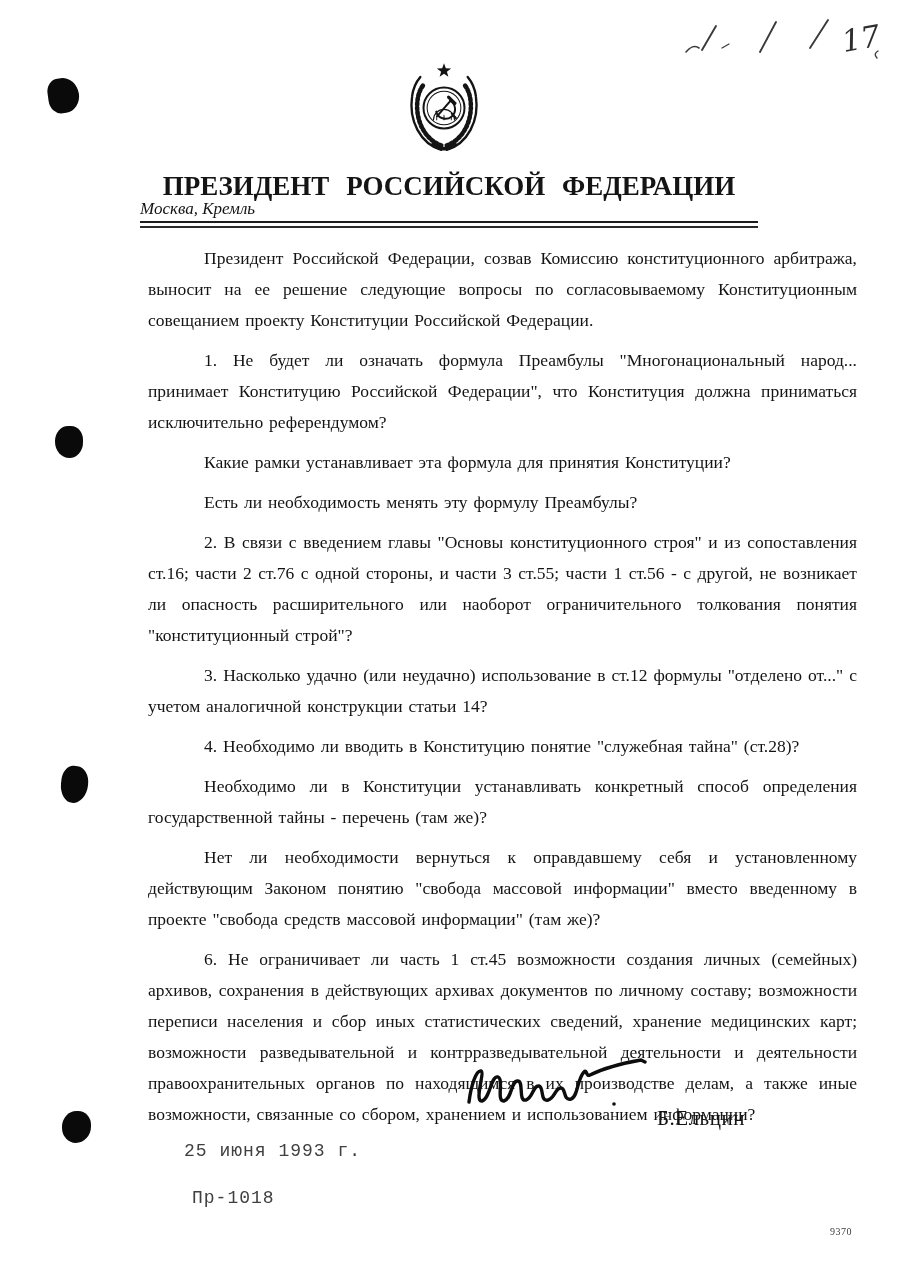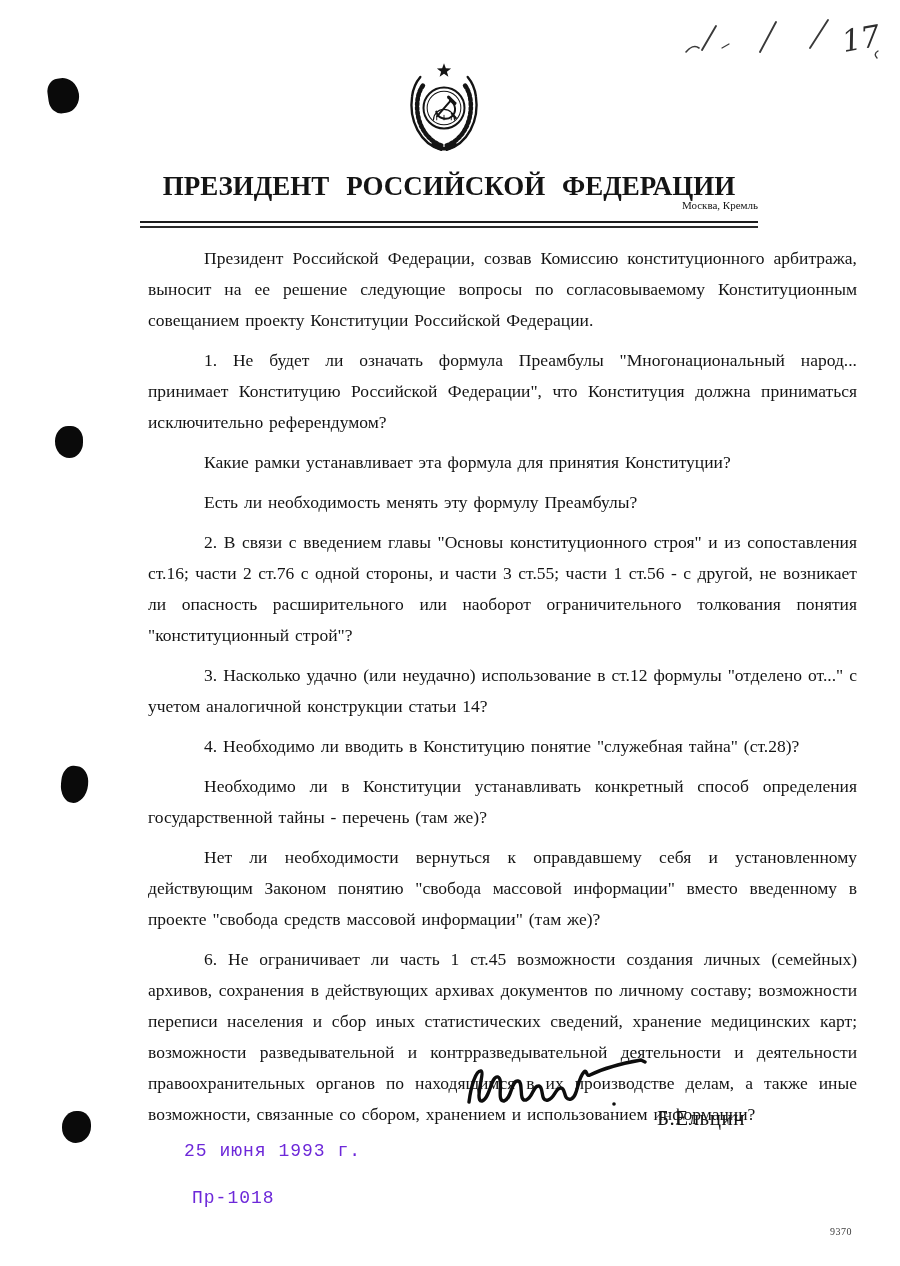--- a/index.html
+++ b/index.html
@@ -13,21 +13,21 @@
   }
   
   .emblem{position:absolute;left:403px;top:62px;width:82px;height:92px;}
   .letter-title{
     position:absolute;left:140px;top:153px;width:618px;
     text-align:center;font-size:27px;font-weight:bold;
     letter-spacing:0px;word-spacing:10px;white-space:nowrap;
   }
   .letter-location{
     position:absolute;left:140px;top:199px;width:618px;
-    text-align:right;font-size:11px;
+    text-align:left;font-size:17px;font-style:italic;
   }
   .letter-rule{
     position:absolute;left:140px;top:221px;width:618px;height:3px;
     border-top:2px solid #1d1d1d;border-bottom:2px solid #2a2a2a;
   }
   
   .doc-body{position:absolute;left:148px;top:243px;width:709px;}
   .para{
     margin:0 0 9px 0;
     text-indent:56px;
@@ -37,21 +37,21 @@
     word-spacing:1.5px;
   }
   .para .bold{font-weight:normal;}
   
   .sig-svg{position:absolute;left:462px;top:1038px;width:195px;height:82px;}
   .sig-name{position:absolute;left:657px;top:1106px;font-size:21px;letter-spacing:0.5px;}
   
   .typed{
     position:absolute;
     font-family:"Liberation Mono","DejaVu Sans Mono",monospace;
-    font-size:18px;letter-spacing:1px;color:#6d28d9;
+    font-size:18px;letter-spacing:1px;color:#404040;
   }
   .letter-date{left:184px;top:1141px;}
   .doc-number{left:184px;top:1188px;margin-left:8px;}
   .print-code{
     position:absolute;left:830px;top:1226px;
     font-size:10px;color:#3c3c3c;letter-spacing:0.5px;
     font-family:"Liberation Serif",serif;
   }
   
   .blob{position:absolute;background:#0a0a0a;}

